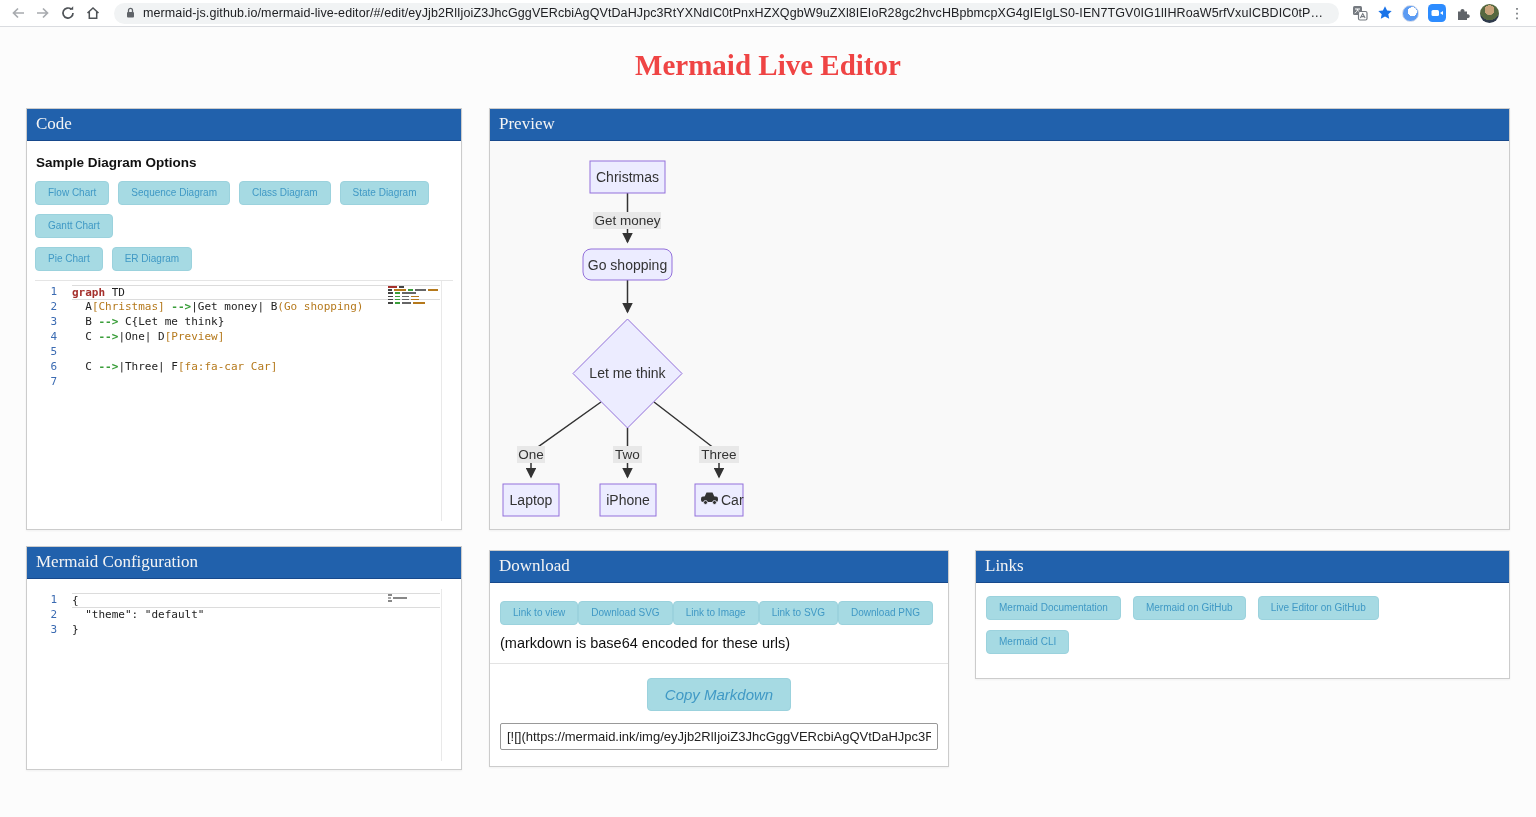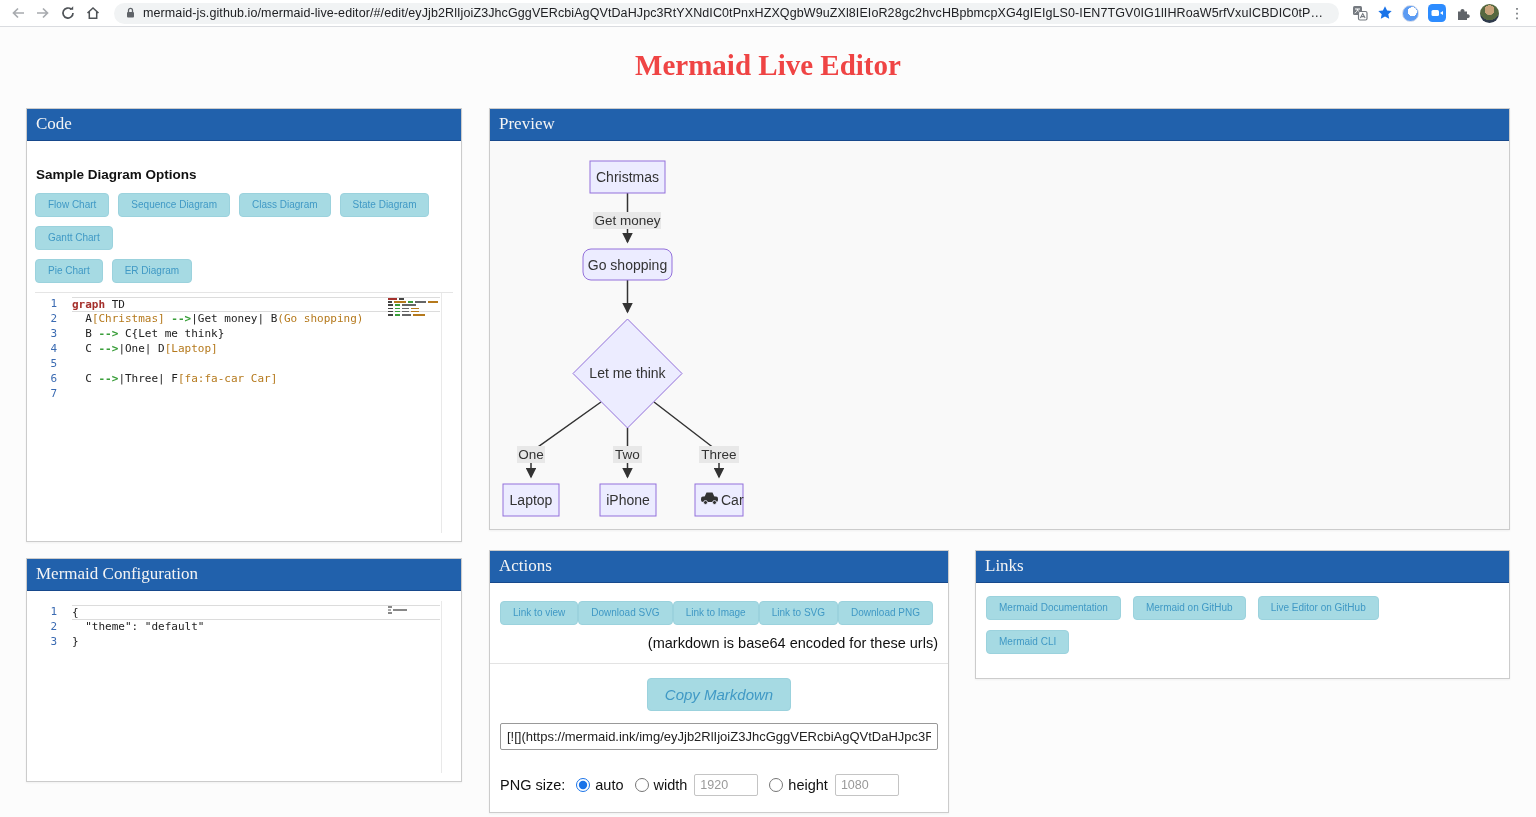--- a/index.html
+++ b/index.html
@@ -38,21 +38,21 @@
   .cols { display:flex; gap:27px; align-items:flex-start; }
   .left-col { width:436px; flex:none; }
   .right-col { flex:1; min-width:0; }
   .panel { border:1px solid #ccc; background:#fff; box-shadow:0 1px 2px rgba(0,0,0,.05); }
   .phead {
     background:#2161ac; color:#f4f4f4; border-bottom:1px solid #17498c;
     font-family:"Liberation Serif", serif; font-size:17px; padding:5px 9px 6px;
   }
   
   .code-body { padding:8px; }
-  .sample-label { font-size:13.5px; font-weight:bold; margin:18px 0 11px 1px; }
+  .sample-label { font-size:13.5px; font-weight:bold; margin:6px 0 11px 1px; }
   .btn-row { display:flex; gap:9px; margin-bottom:9px; flex-wrap:wrap; }
   .btn {
     background:#a6dae3; color:#4099c5; border:1px solid #9bd2dd; border-radius:4px;
     padding:6px 12px; font-size:10px; font-family:inherit; cursor:pointer; line-height:1;
   }
   .editor {
     position:relative; border-top:1px solid #e5e5e5; margin-top:4px; padding-top:4px;
     font-family:"DejaVu Sans Mono", monospace; font-size:11px; background:#fff;
   }
   .editor::after { content:""; position:absolute; right:11px; top:0; bottom:0; border-left:1px solid #e9e9e9; }
@@ -73,21 +73,21 @@
   .preview-body { height:388px; background:#f9f9f9; overflow:hidden; }
   .flow { display:block; }
   .flow text { font-family:"Liberation Sans", sans-serif; font-size:14px; fill:#333; }
   .flow .elab { font-size:13.5px; }
   
   .bottom-row { display:flex; gap:26px; margin-top:20px; align-items:flex-start; }
   .actions-panel { width:460px; flex:none; }
   .links-panel { flex:1; }
   .actions-body { padding:6px 10px 16px; }
   .abtn-row { display:flex; margin:12px 0 10px; }
-  .note { font-size:14.5px; margin:2px 0 12px;text-align:right; }
+  .note { font-size:14.5px; margin:2px 0 12px; }
   .adiv { border-top:1px solid #e3e3e3; margin:0 -10px; }
   .copy-wrap { text-align:center; margin:14px 0 12px; }
   .copy-btn { font-size:15px; padding:8px 17px;font-style:italic; }
   .md-input {
     width:100%; border:1px solid #999; border-radius:2px; padding:5px 6px;
     font-size:13px; color:#222; font-family:inherit; background:#fff;
   }
   .png-row { display:flex; align-items:center; margin-top:24px; font-size:14.5px; }
   .png-row input[type=radio] { width:14px; height:14px; accent-color:#1a73e8; margin:0 5px 0 11px; }
   .size-input {
@@ -190,21 +190,21 @@
             <div class="crow">
                 <span class="gut">2</span>
                 <span class="ctext"><span>  A</span><span class="orange">[Christmas]</span><span> </span><span class="green">--&gt;</span><span>|Get money| B</span><span class="orange">(Go shopping)</span></span>
               </div>
             <div class="crow">
                 <span class="gut">3</span>
                 <span class="ctext"><span>  B </span><span class="green">--&gt;</span><span> C{Let me think}</span></span>
               </div>
             <div class="crow">
                 <span class="gut">4</span>
-                <span class="ctext"><span>  C </span><span class="green">--&gt;</span><span>|One| D</span><span class="orange">[Laptop]</span></span>
+                <span class="ctext"><span>  C </span><span class="green">--&gt;</span><span>|One| D</span><span class="orange">[Preview]</span></span>
               </div>
             <div class="crow">
                 <span class="gut">5</span>
               </div>
             <div class="crow">
                 <span class="gut">6</span>
                 <span class="ctext"><span>  C </span><span class="green">--&gt;</span><span>|Three| F</span><span class="orange">[fa:fa-car Car]</span></span>
               </div>
             <div class="crow">
                 <span class="gut">7</span>
@@ -346,46 +346,35 @@
                 <circle cx="224.5" cy="361.5" r="2" fill="#333" stroke="#ececff" stroke-width=".8"></circle>
               </g>
               <text x="231" y="364" text-anchor="start">Car</text>
             </g>
           </svg>
         </div>
       </section>
 
       <div class="bottom-row">
         <section class="panel actions-panel">
-          <div class="phead">Actions</div>
+          <div class="phead">Download</div>
           <div class="actions-body">
             <div class="abtn-row">
               <button class="btn">Link to view</button>
               <button class="btn">Download SVG</button>
               <button class="btn">Link to Image</button>
               <button class="btn">Link to SVG</button>
               <button class="btn">Download PNG</button>
             </div>
             <div class="note">(markdown is base64 encoded for these urls)</div>
             <div class="adiv"></div>
             <div class="copy-wrap">
               <button class="btn copy-btn">Copy Markdown</button>
             </div>
             <input class="md-input" type="text" value="[![](https://mermaid.ink/img/eyJjb2RlIjoiZ3JhcGggVERcbiAgQVtDaHJpc3RtYXNdIC0tPnxHZXQgbW9uZXl8IEIoR28gc2hvcHBpbmcpXG4..." style="">
-            <div class="png-row">
-              <span>PNG size:</span>
-              <input type="radio" name="pngsize" checked="" style="">
-              <span>auto</span>
-              <input type="radio" name="pngsize" style="">
-              <span>width</span>
-              <input class="size-input" type="text" value="1920" style="">
-              <input type="radio" name="pngsize" style="">
-              <span>height</span>
-              <input class="size-input" type="text" value="1080" style="">
-            </div>
           </div>
         </section>
 
         <section class="panel links-panel">
           <div class="phead">Links</div>
           <div class="links-body">
             <div class="lbtn-row">
               <button class="btn">Mermaid Documentation</button>
               <button class="btn">Mermaid on GitHub</button>
               <button class="btn">Live Editor on GitHub</button>

